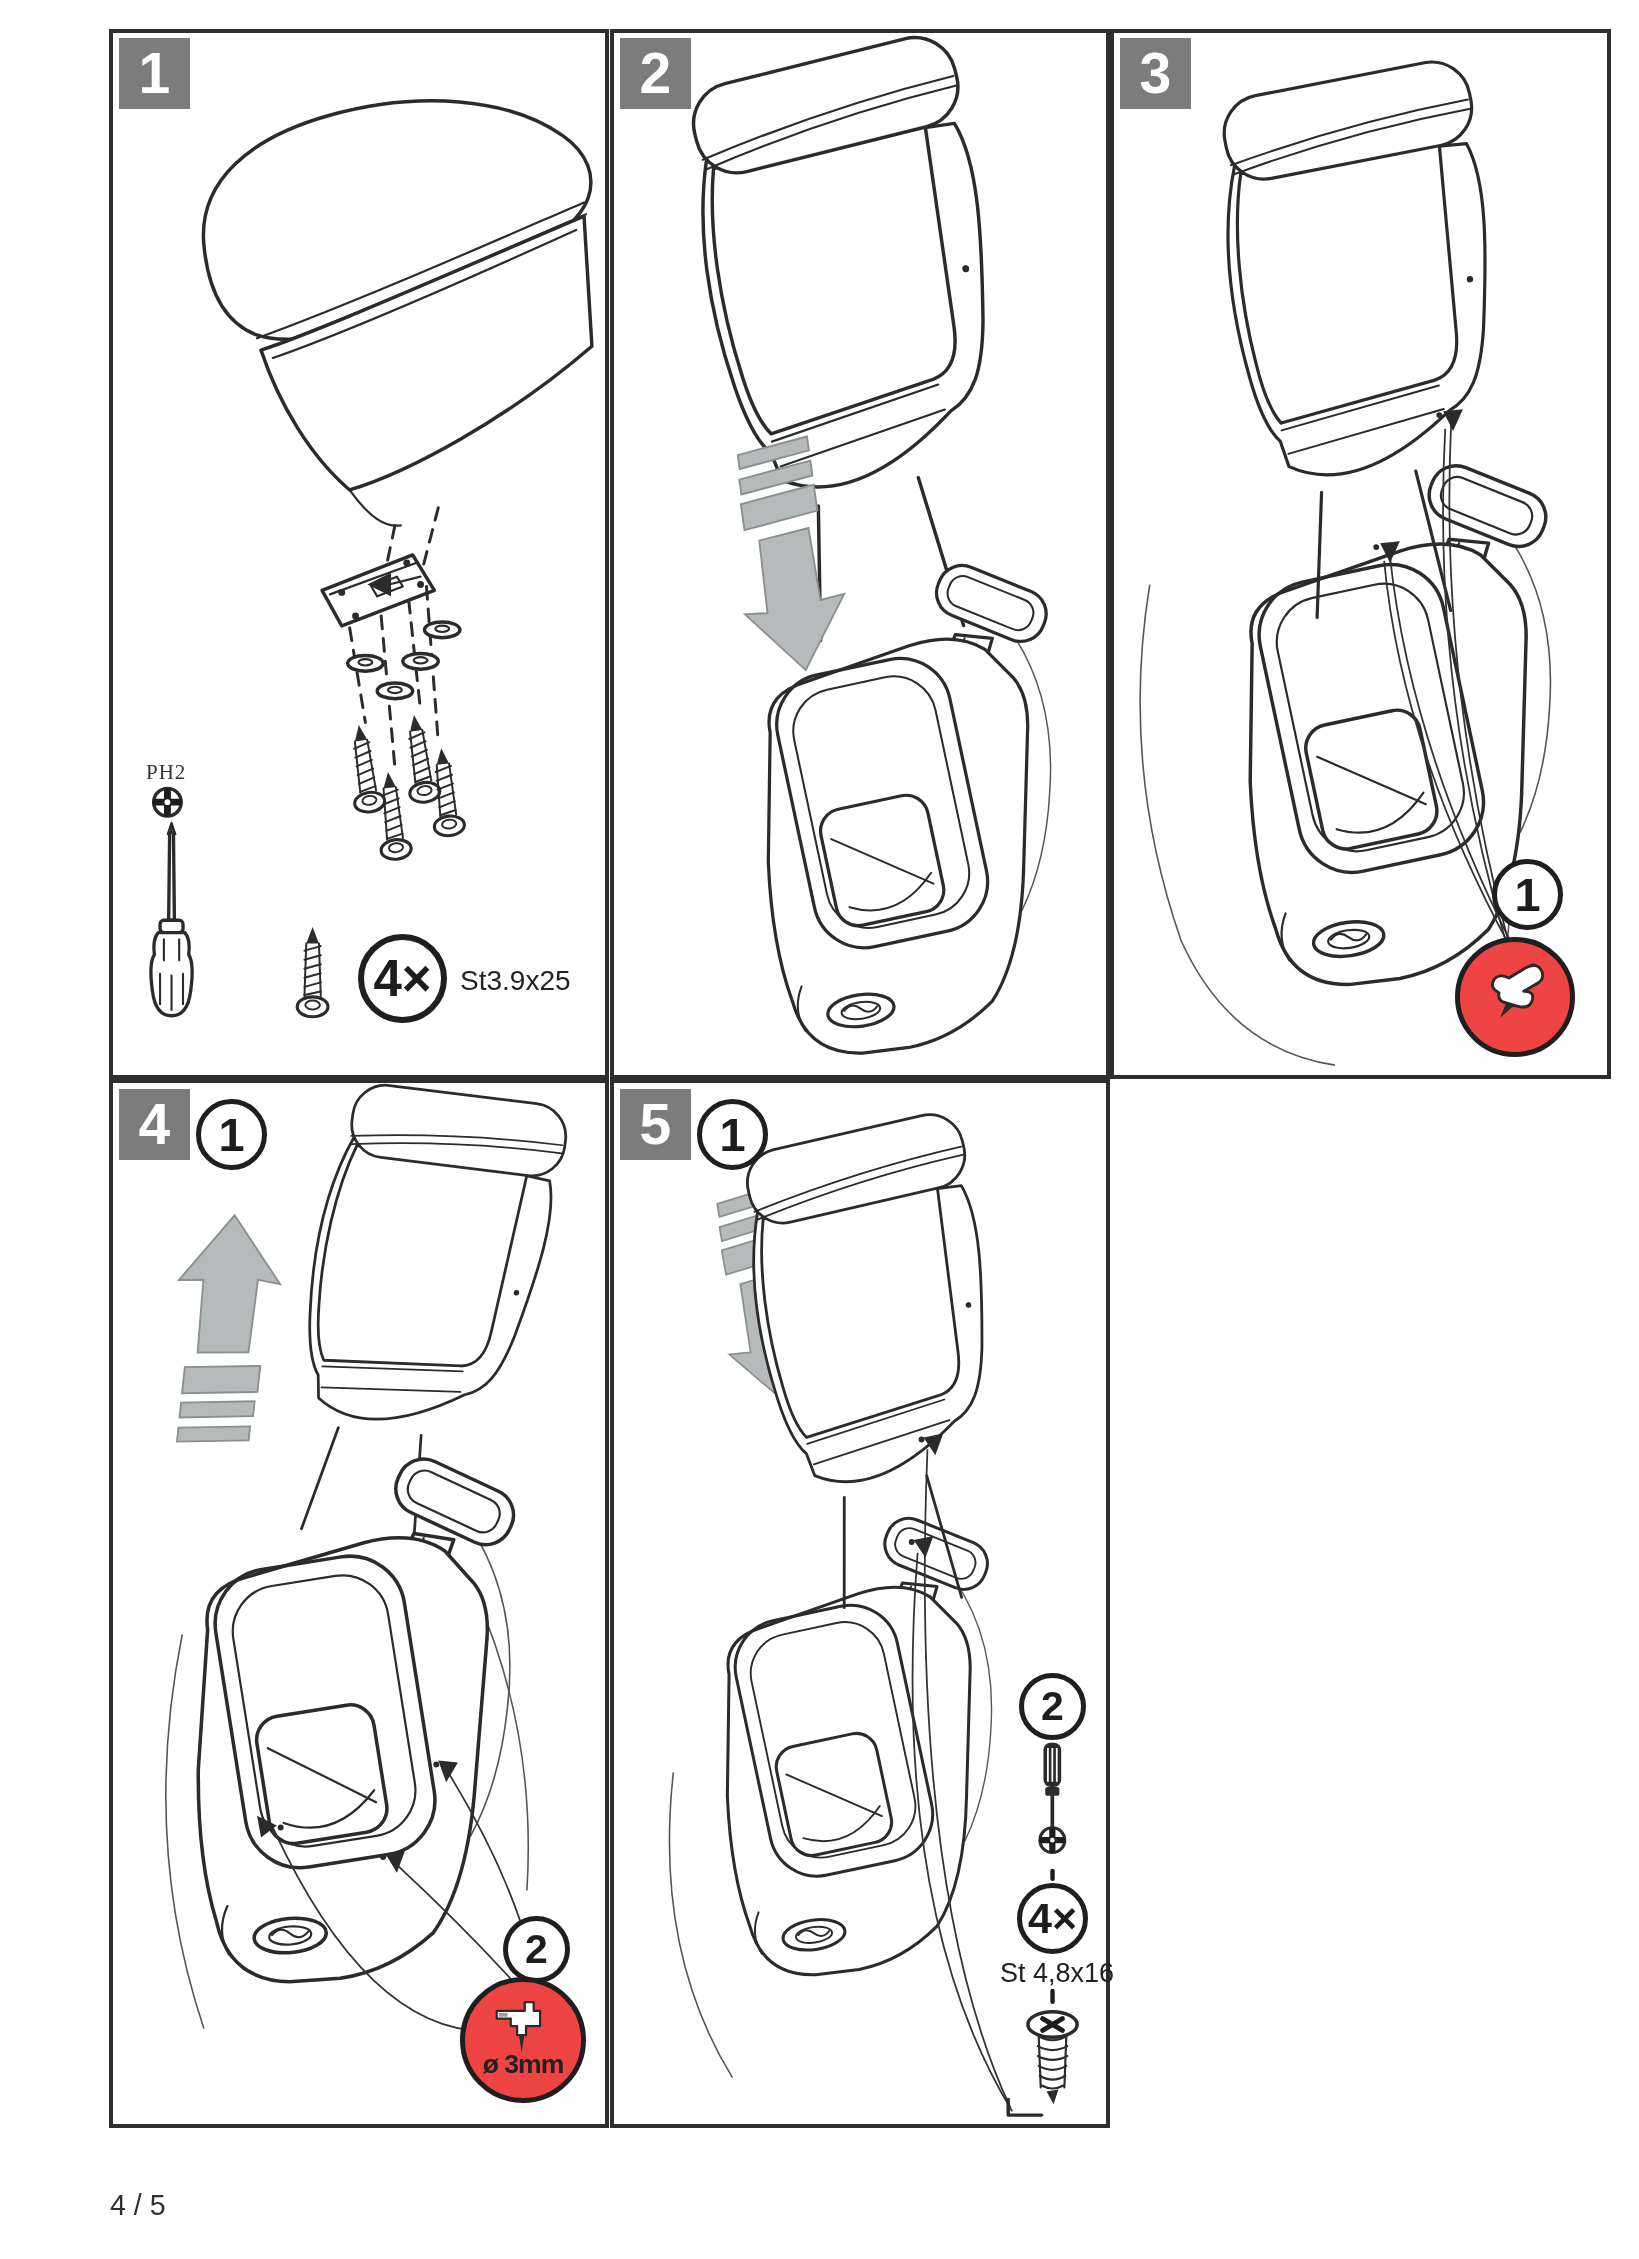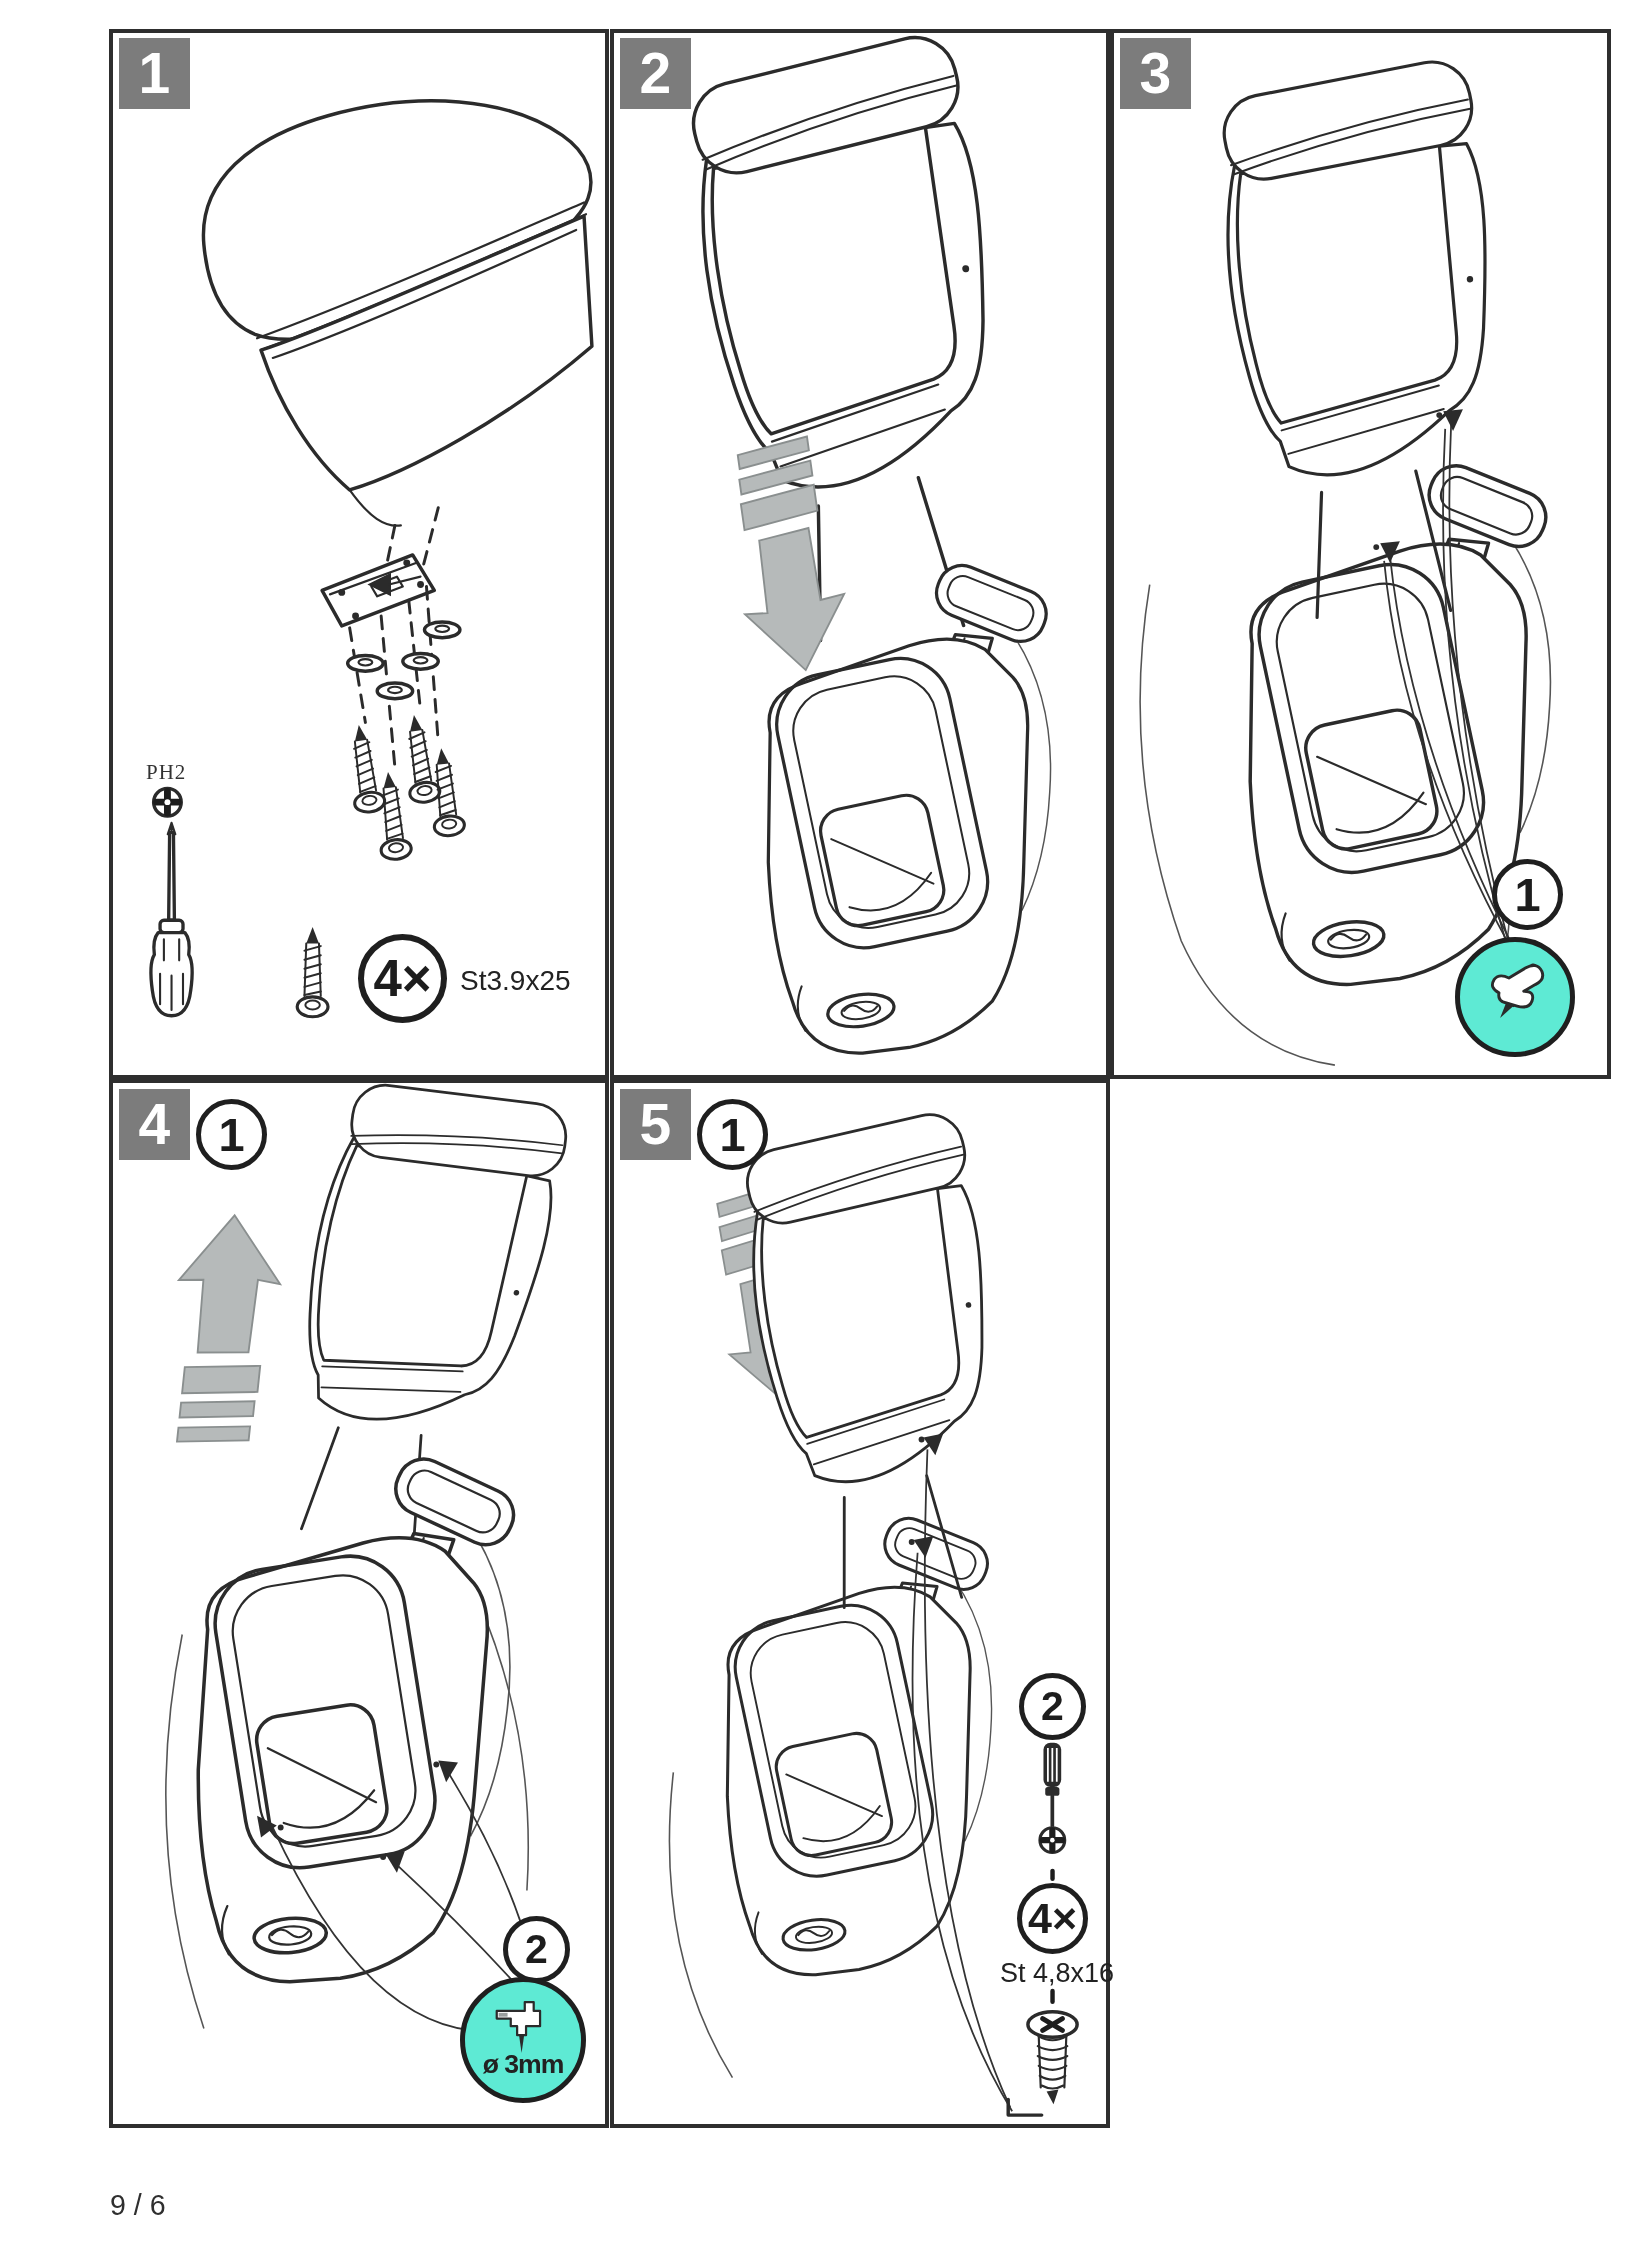--- a/index.html
+++ b/index.html
@@ -10,21 +10,21 @@
   svg{overflow:visible;}
   .badge{position:absolute;left:5.9px;top:5.9px;width:71px;height:71px;background:#7c7c7c;
          color:#fff;font-size:57px;font-weight:bold;display:flex;align-items:center;
          justify-content:center;line-height:1;}
   .num-circle{position:absolute;border:5.9px solid #1f1f1f;border-radius:50%;background:#fff;
          display:flex;align-items:center;justify-content:center;font-weight:bold;color:#1d1d1d;
          box-sizing:border-box;}
   .step1{width:71px;height:71px;font-size:47px;}
   .qty-big{width:89px;height:89px;border-width:6.9px;font-size:51px;}
   .qty-sm{width:71px;height:71px;border-width:5.9px;font-size:43px;}
-  .icon-circle{position:absolute;border:5.9px solid #1f1f1f;border-radius:50%;background:#5eead4;
+  .icon-circle{position:absolute;border:5.9px solid #1f1f1f;border-radius:50%;background:#ef4444;
          box-sizing:border-box;display:flex;flex-direction:column;align-items:center;
          justify-content:flex-start;}
   .spec-label{position:absolute;font-size:28px;color:#222;white-space:nowrap;}
   .small-label{position:absolute;font-size:21px;color:#333;letter-spacing:1px;font-family:Liberation Serif, serif;}
   .drill-text{font-size:26.6px;font-weight:bold;color:#222;margin-top:-3.9px;letter-spacing:-1px;}
   .footer{position:absolute;left:110px;top:2189px;font-size:28.6px;color:#2f2f2f;}
   
   .s3{fill:#fff;stroke:#2b2b2b;stroke-width:3.5;stroke-linejoin:round;stroke-linecap:round;}
   .s3n{fill:none;stroke:#2b2b2b;stroke-width:3.5;stroke-linejoin:round;stroke-linecap:round;}
   .s2{fill:none;stroke:#2b2b2b;stroke-width:2.2;stroke-linejoin:round;stroke-linecap:round;}
@@ -313,15 +313,15 @@
       </div>
     <div class="num-circle" style="left:405px;top:590px;width:67px;height:67px;font-size:41px;">
         <span>2</span>
       </div>
     <div class="num-circle qty-sm" style="left:403px;top:800px;">
         <span>4×</span>
       </div>
     <div class="spec-label" style="left:364px;top:875px;width:158px;text-align:center;font-size:27px;">St 4,8x16</div>
   </div>
 
-  <div class="footer">9 / 6</div>
+  <div class="footer">4 / 5</div>
 </div>
 
 
 </body></html>

